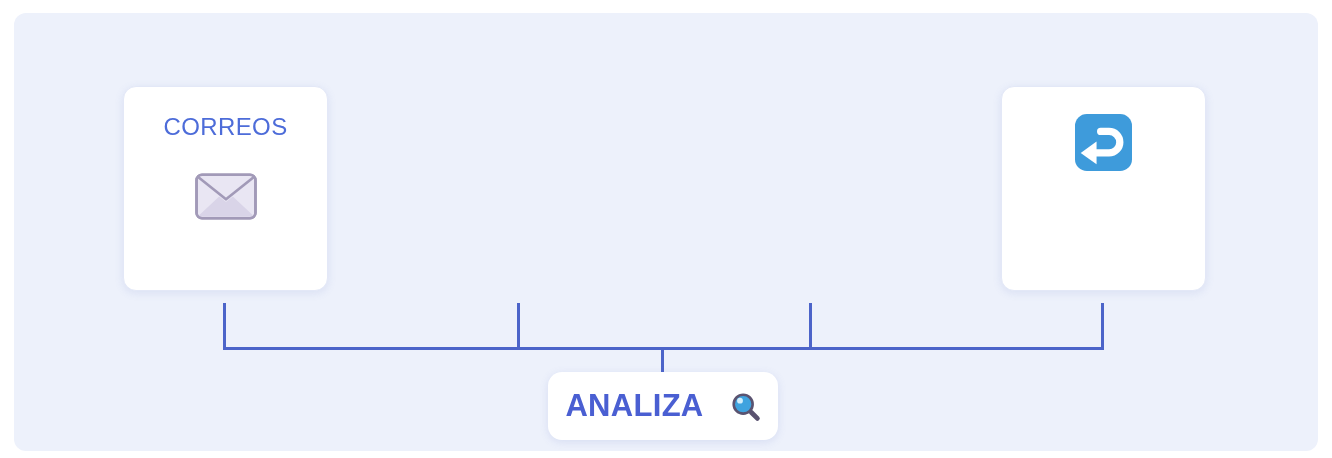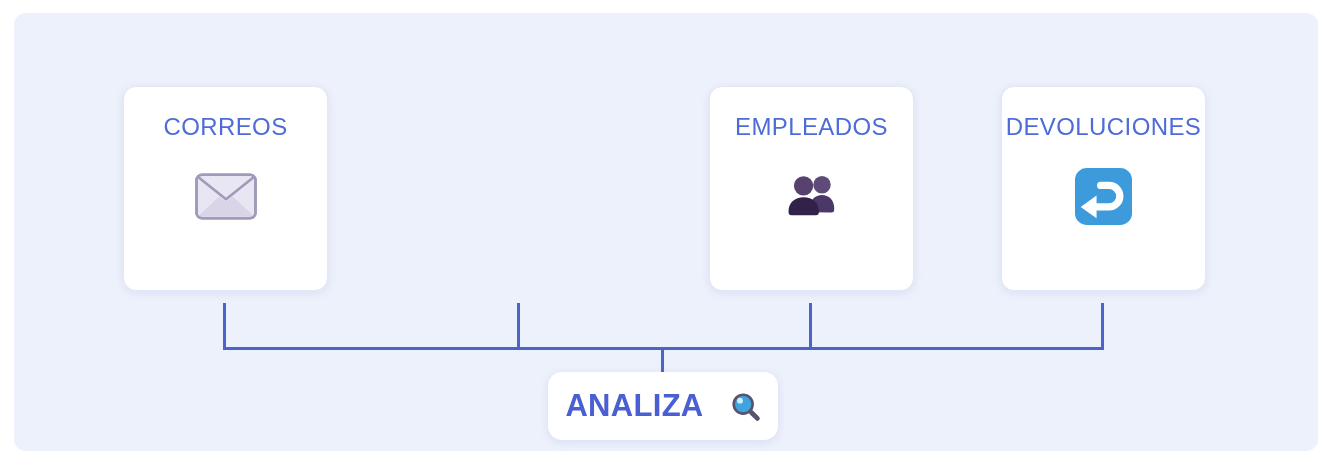--- a/index.html
+++ b/index.html
@@ -51,34 +51,22 @@
       <svg width="62" height="47" viewBox="0 0 40 30">
         <rect x="1" y="1" width="38" height="28" rx="3.5" fill="#E9E6F3" stroke="#A29AB8" stroke-width="1.7"></rect>
         <path d="M2 27.8 L15.6 15 L20 18.6 L24.4 15 L38 27.8 L38 28 L2 28 Z" fill="#D9D4E8"></path>
         <path d="M2 2.4 L20 16.8 L38 2.4" fill="none" stroke="#A29AB8" stroke-width="1.7" stroke-linejoin="round"></path>
         <rect x="1" y="1" width="38" height="28" rx="3.5" fill="none" stroke="#A29AB8" stroke-width="1.7"></rect>
       </svg>
     </div>
   </div>
 
 
-  <div class="card c3">
-    <div class="card-title">EMPLEADOS</div>
-    <div class="card-icon">
-      <svg width="58" height="50" viewBox="0 0 36 32">
-        <circle cx="24.4" cy="8.8" r="5.6" fill="#5E4B79"></circle>
-        <path d="M16.6 26.4 v-2.8 c0-5 3.4-8.3 7.8-8.3 c4.4 0 7.8 3.3 7.8 8.3 v1.2 a1.7 1.7 0 0 1 -1.7 1.7 Z" fill="#4B3866"></path>
-        <circle cx="12.6" cy="9.5" r="6.2" fill="#56416F"></circle>
-        <path d="M3 28.2 v-2.4 c0-5.5 4-9 9.7-9 c5.7 0 9.7 3.5 9.7 9 v0.6 a1.9 1.9 0 0 1 -1.9 1.9 H4.9 A1.9 1.9 0 0 1 3 26.4 Z" fill="#32224A"></path>
-      </svg>
-    </div>
-  </div>
 
   <div class="card c4">
-    <div class="card-title">DEVOLUCIONES</div>
     <div class="card-icon">
       <svg width="57" height="57" viewBox="0 0 36 36">
         <rect width="36" height="36" rx="7.5" fill="#3E9BDB"></rect>
         <path d="M11 24.6 H21.5 a6.8 6.8 0 0 0 0 -13.6 H16.2" fill="none" stroke="#ffffff" stroke-width="4.6" stroke-linecap="round" stroke-linejoin="round"></path>
         <path d="M13.6 17.4 L3.6 24.6 L13.6 31.8 Z" fill="#ffffff"></path>
       </svg>
     </div>
   </div>
 
   <div class="stub stub-src s1"></div>

